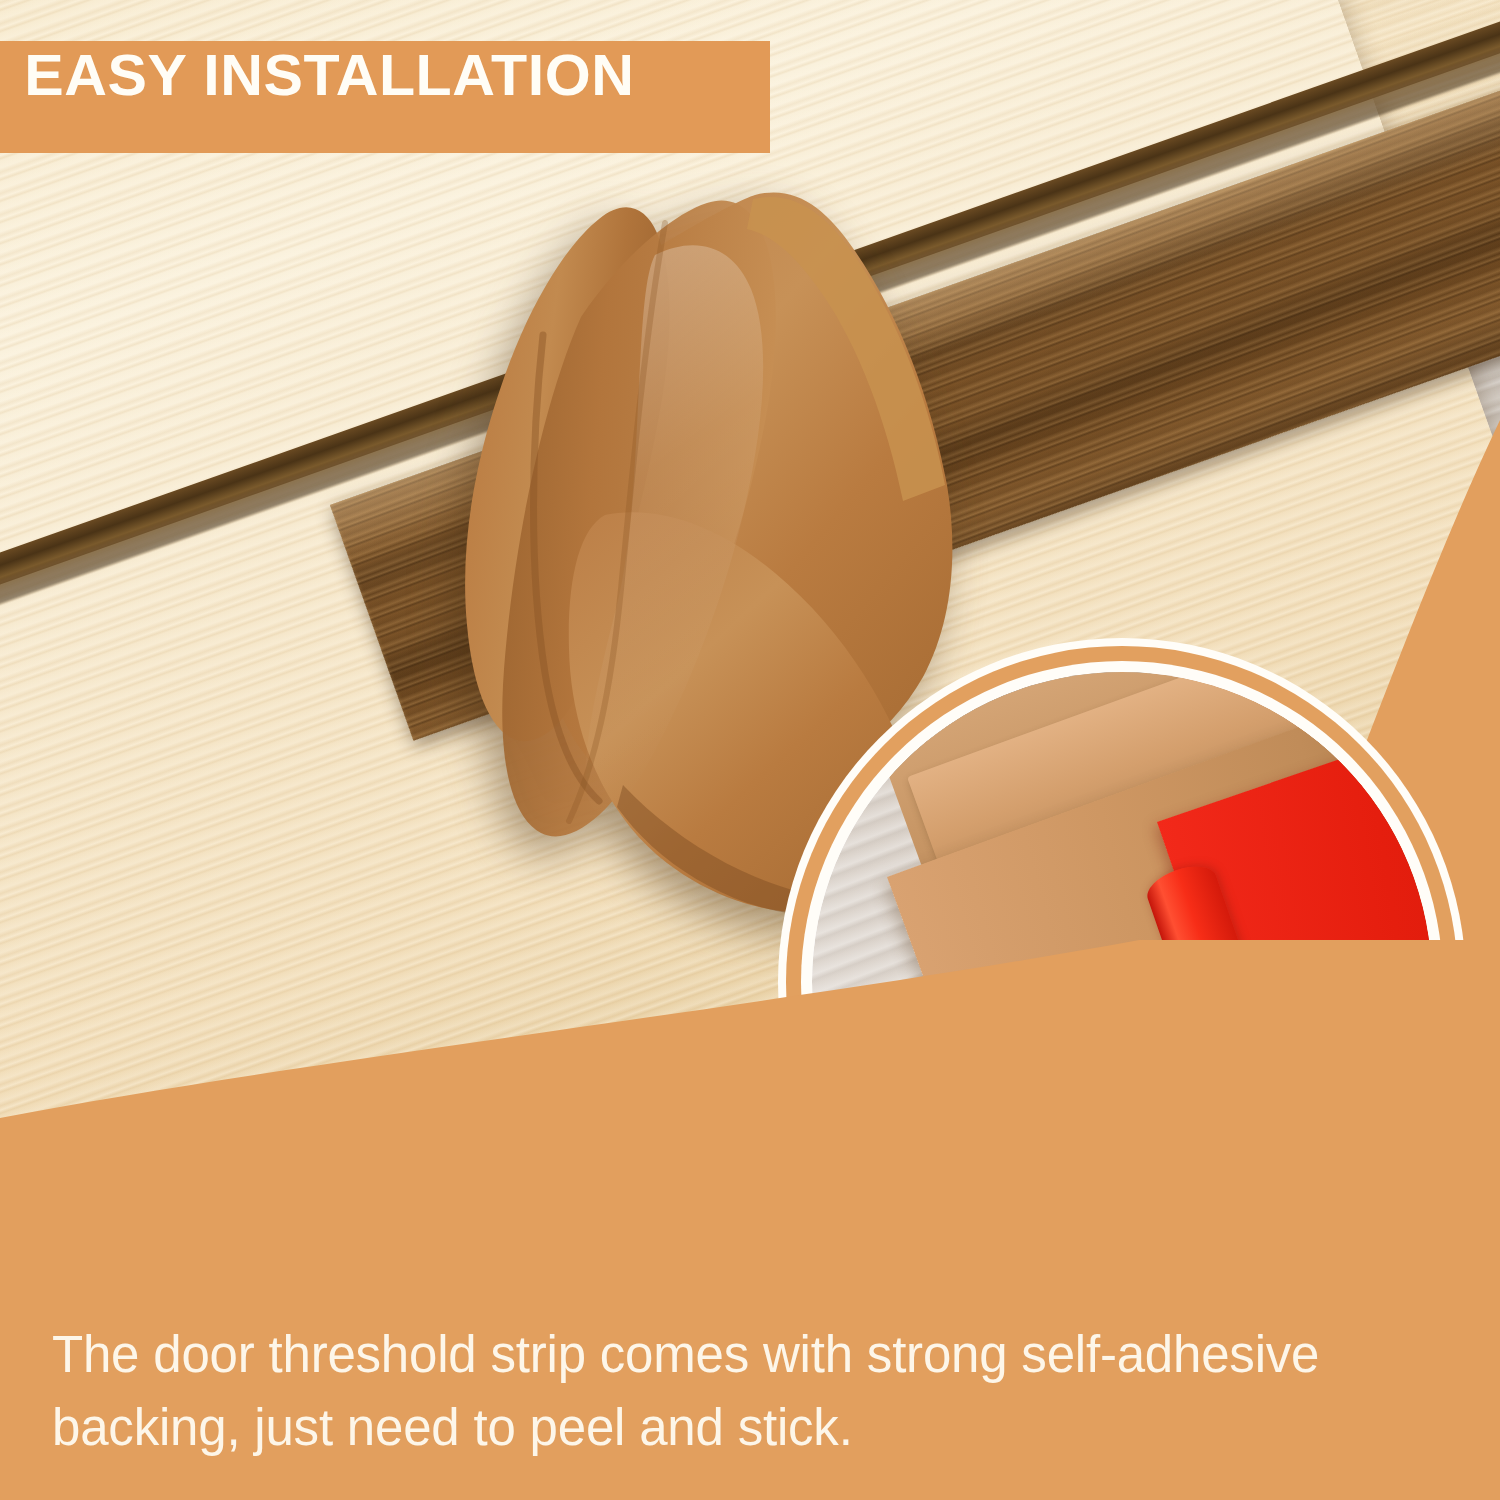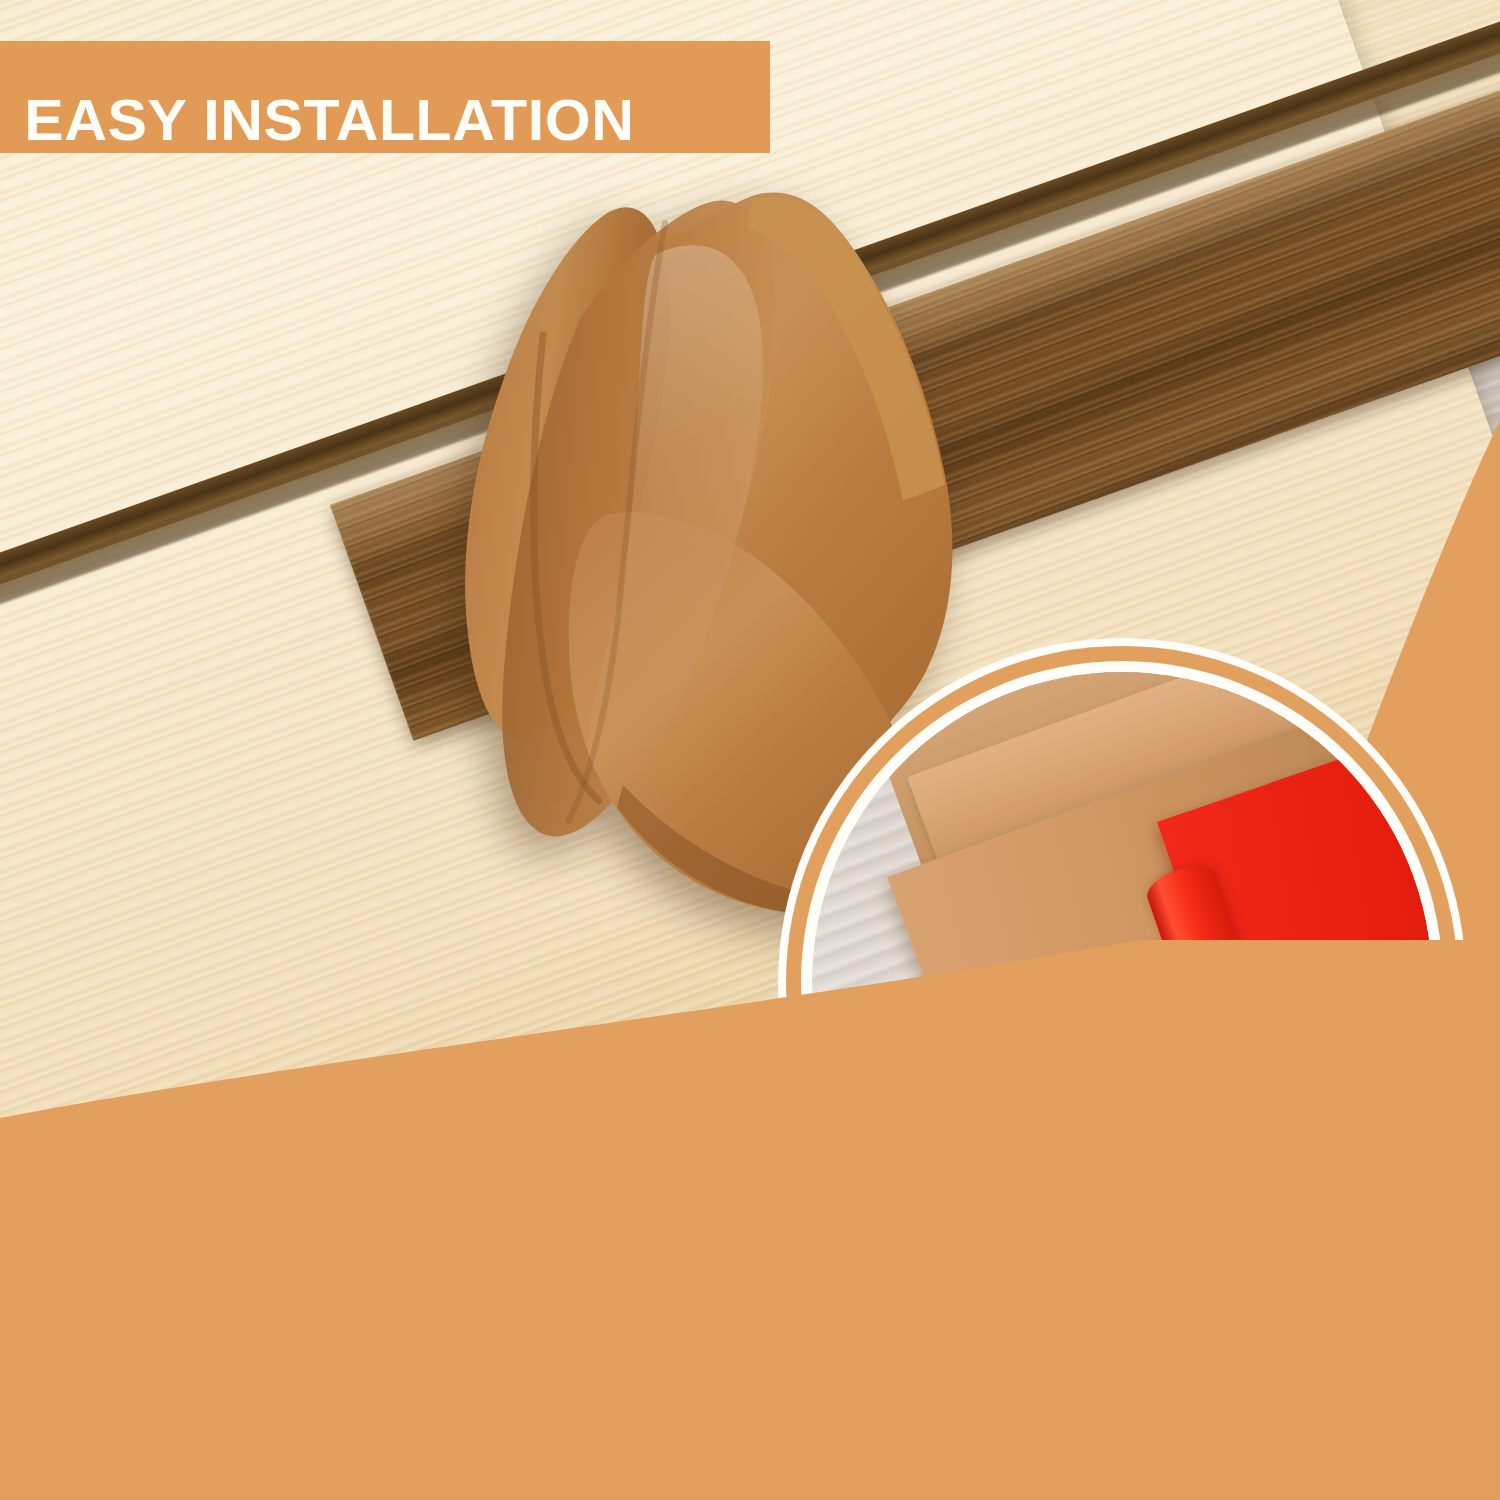--- a/index.html
+++ b/index.html
@@ -195,21 +195,21 @@
 
   
   .orange-band {
     position:absolute; left:0; bottom:0; width:1500px; height:560px; z-index:7;
   }
 
   
   .header-banner {
     position:absolute; left:0; top:41px; width:770px; height:112px;
     background:#E29A57; z-index:20;
-    display:flex; align-items:flex-end;
+    display:flex; align-items:flex-start;
   }
   .header-title {
     color:#FFFDF6;
     font-family:"Liberation Sans", sans-serif;
     font-weight:bold;
     font-size:58px;
     letter-spacing:0.5px;
     padding-left:30px;
     transform:scaleX(1.02);
     white-space:nowrap;
@@ -350,14 +350,15 @@
   </svg>
 
   <svg style="position:absolute;right:0;top:420px;width:230px;height:560px;z-index:5;" viewBox="0 0 230 560" preserveAspectRatio="none" xmlns="http://www.w3.org/2000/svg">
     <path d="M230,0 L230,560 L0,560 C60,430 140,190 230,0 Z" fill="#E29F5E"></path>
   </svg>
 
   <div class="header-banner">
     <div class="header-title">EASY INSTALLATION</div>
   </div>
 
+  <div class="caption">The door threshold strip comes with strong self-adhesive backing, just need to peel and stick.</div>
 
 </div>
 
 </body></html>

